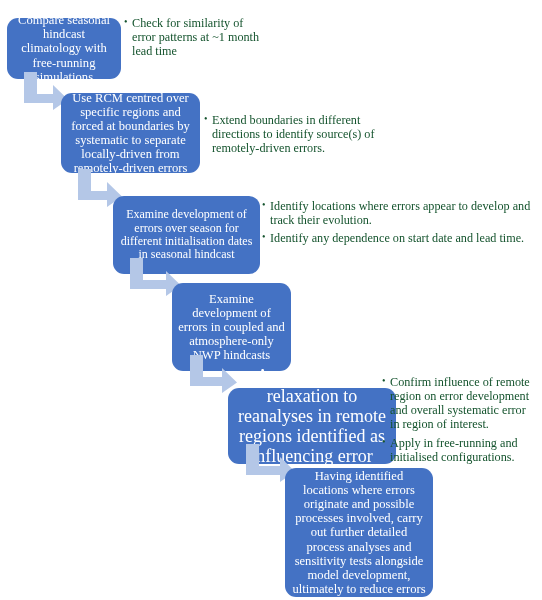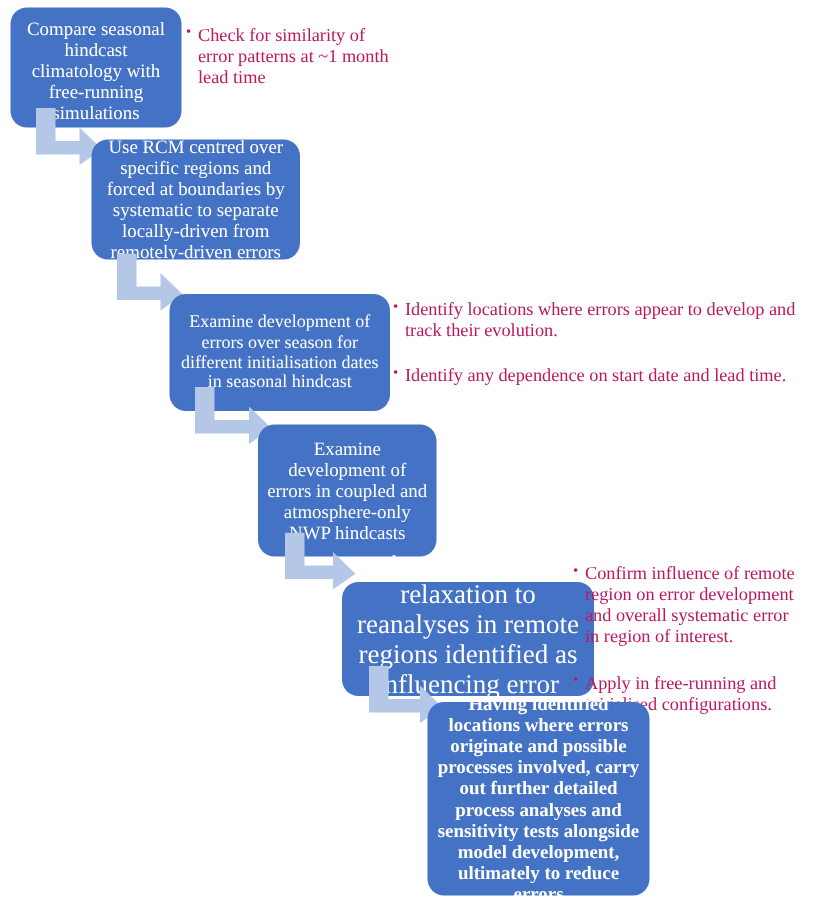--- a/index.html
+++ b/index.html
@@ -37,57 +37,57 @@
     font-family: "Liberation Serif", "DejaVu Serif", serif;
   }
   .node span {
     display: block;
     width: 100%;
   }
 
   .bullets {
     position: absolute;
     box-sizing: border-box;
-    color: #be185d;
+    color: #14532d;
     font-family: "Liberation Serif", "DejaVu Serif", serif;
     line-height: 1.16;
   }
   .bullets ul {
     list-style: none;
     margin: 0;
     padding: 0;
   }
   .bullets li {
     position: relative;
     padding-left: 8px;
     margin: 0 0 0 0;
   }
   .bullets li + li {
-    margin-top: 16px;
+    margin-top: 4px;
   }
   .bullets li::before {
     content: "\2022";
     position: absolute;
     left: 0;
     top: -0.08em;
     font-size: 0.82em;
     line-height: 1.42;
   }
 
   .elbow {
     position: absolute;
   }
 
   
-  #node1 { left: 7px;   top: 5px;   width: 114px; height: 80px;  font-size: 12.6px; align-items: flex-end; }
+  #node1 { left: 7px;   top: 18px;   width: 114px; height: 61px;  font-size: 12.6px; }
   #node2 { left: 61px;  top: 93px;  width: 139px; height: 80px;  font-size: 12.6px; }
   #node3 { left: 113px; top: 196px; width: 147px; height: 78px;  font-size: 12px; }
   #node4 { left: 172px; top: 283px; width: 119px; height: 88px;  font-size: 12.6px; }
   #node5 { left: 228px; top: 388px; width: 168px; height: 76px;  font-size: 18px; }
-  #node6 { left: 285px; top: 468px; width: 148px; height: 129px; font-size: 12.6px; font-weight: bold; }
+  #node6 { left: 285px; top: 468px; width: 148px; height: 129px; font-size: 12.6px; }
 
   
   #bul1 { left: 124px; top: 16px;  width: 140px; font-size: 12.2px; }
   #bul2 { left: 204px; top: 113px; width: 180px; font-size: 12.2px; }
   #bul3 { left: 262px; top: 199px; width: 270px; font-size: 12.2px; }
   #bul4 { left: 294px; top: 288px; width: 242px; font-size: 12.2px; }
   #bul5 { left: 382px; top: 375px; width: 156px; font-size: 12.2px; }
 
   
   #arrow1 { left: 20px;  top: 72px;  width: 50px;  height: 38px; }
@@ -114,20 +114,25 @@
   <div class="elbow" id="arrow1">
     <svg width="50" height="38" viewBox="0 0 50 38">
       <path d="M 4 0 L 17 0 L 17 22 L 33 22 L 33 13 L 48 27.5 L 33 38 L 33 31 L 4 31 Z" fill="#B4C7E7"></path>
     </svg>
   </div>
 
   <div class="node" id="node2">
     <span>Use RCM centred over specific regions and forced at boundaries by systematic to separate locally-driven from remotely-driven errors</span>
   </div>
 
+  <div class="bullets" id="bul2">
+    <ul>
+      <li>Extend boundaries in different directions to identify source(s) of remotely-driven errors.</li>
+    </ul>
+  </div>
 
   <div class="elbow" id="arrow2">
     <svg width="50" height="38" viewBox="0 0 50 38">
       <path d="M 4 0 L 17 0 L 17 22 L 33 22 L 33 13 L 48 27.5 L 33 38 L 33 31 L 4 31 Z" fill="#B4C7E7"></path>
     </svg>
   </div>
 
   <div class="node" id="node3">
     <span>Examine development of errors over season for different initialisation dates in seasonal hindcast</span>
   </div>

